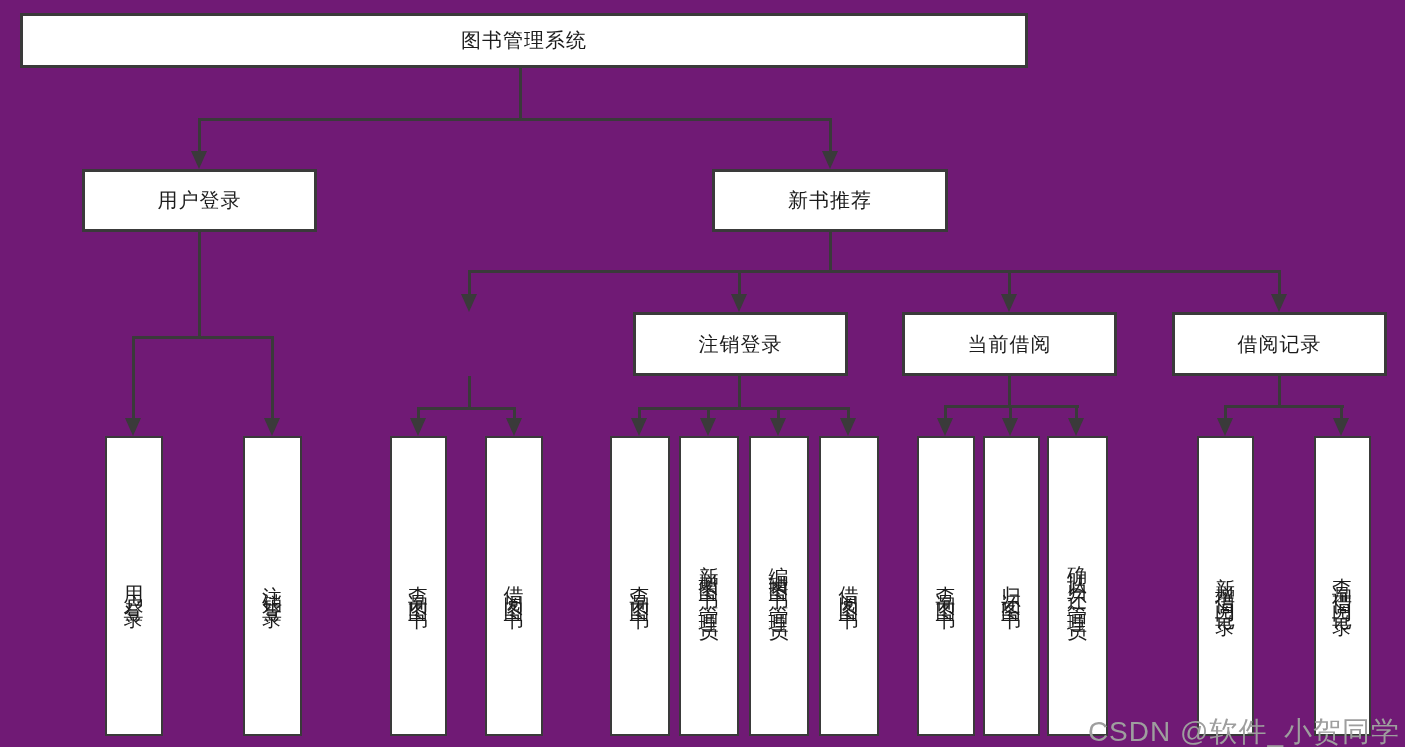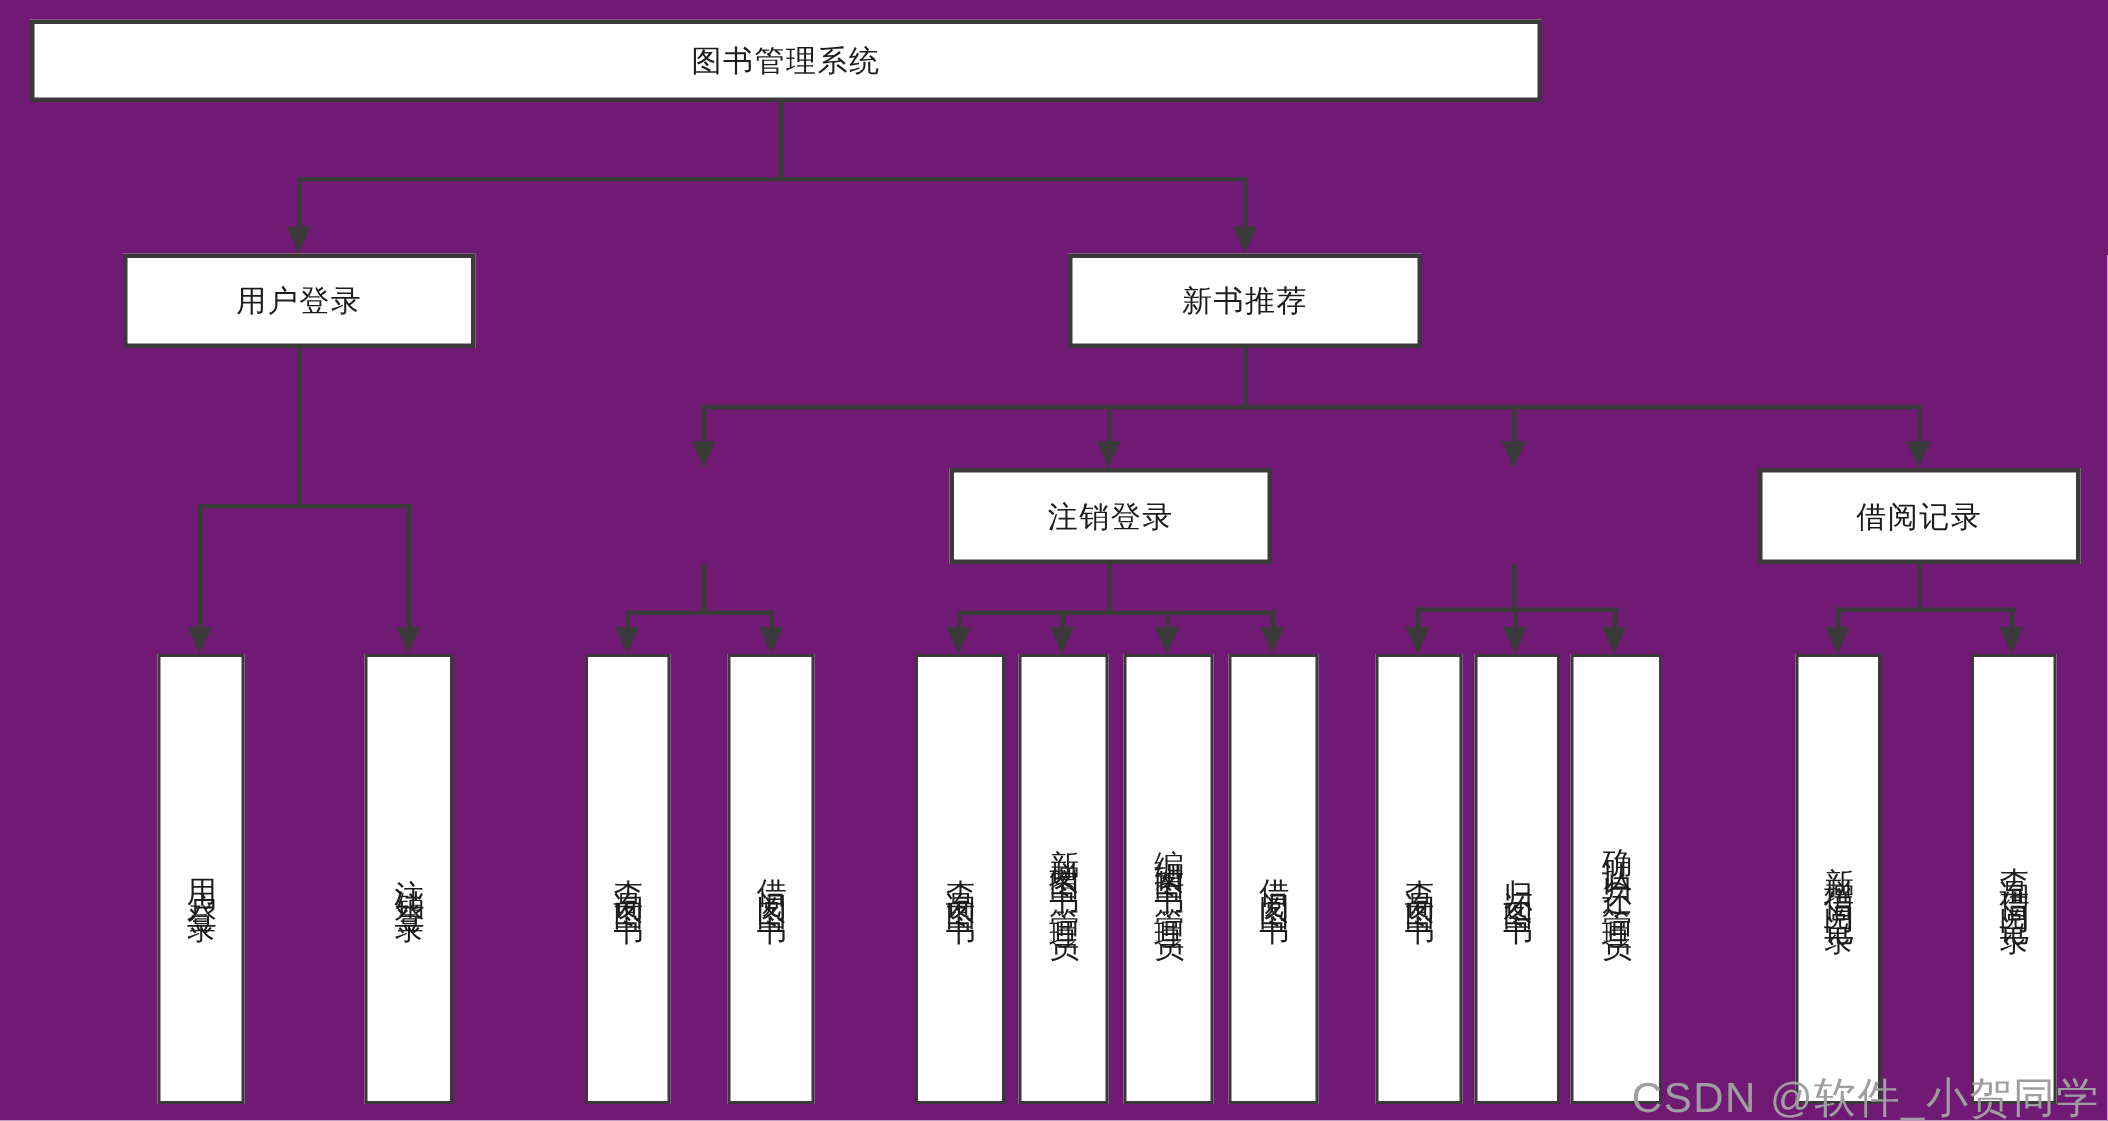--- a/index.html
+++ b/index.html
@@ -110,20 +110,23 @@
   <div class="box" style="left:82px;top:169px;width:235px;height:63px">
     <span>用户登录</span>
   </div>
   <div class="box" style="left:712px;top:169px;width:236px;height:63px">
     <span>新书推荐</span>
   </div>
 
   <div class="box" style="left:633px;top:312px;width:215px;height:64px">
     <span>注销登录</span>
   </div>
+  <div class="box" style="left:902px;top:312px;width:215px;height:64px">
+    <span>当前借阅</span>
+  </div>
   <div class="box" style="left:1172px;top:312px;width:215px;height:64px">
     <span>借阅记录</span>
   </div>
 
   <div class="box leaf" style="left:105px;top:436px;width:58px;height:300px">
     <span class="vtext">用户登录</span>
   </div>
   <div class="box leaf" style="left:243px;top:436px;width:59px;height:300px">
     <span class="vtext">注销登录</span>
   </div>

